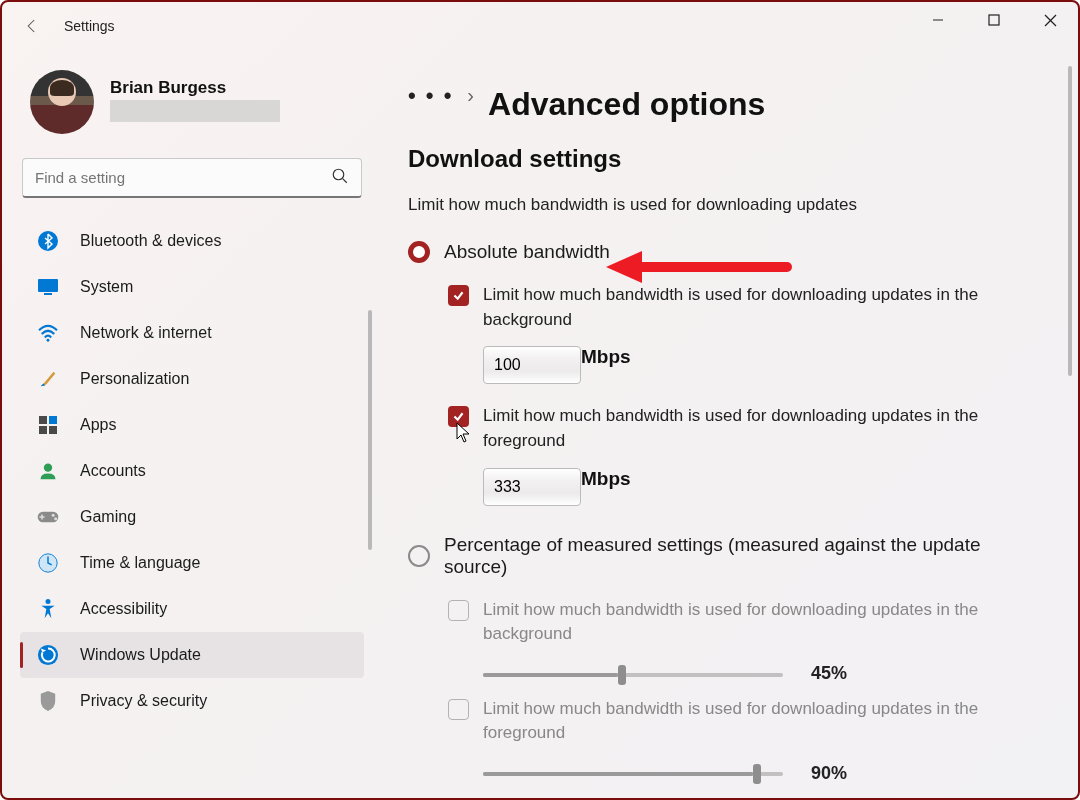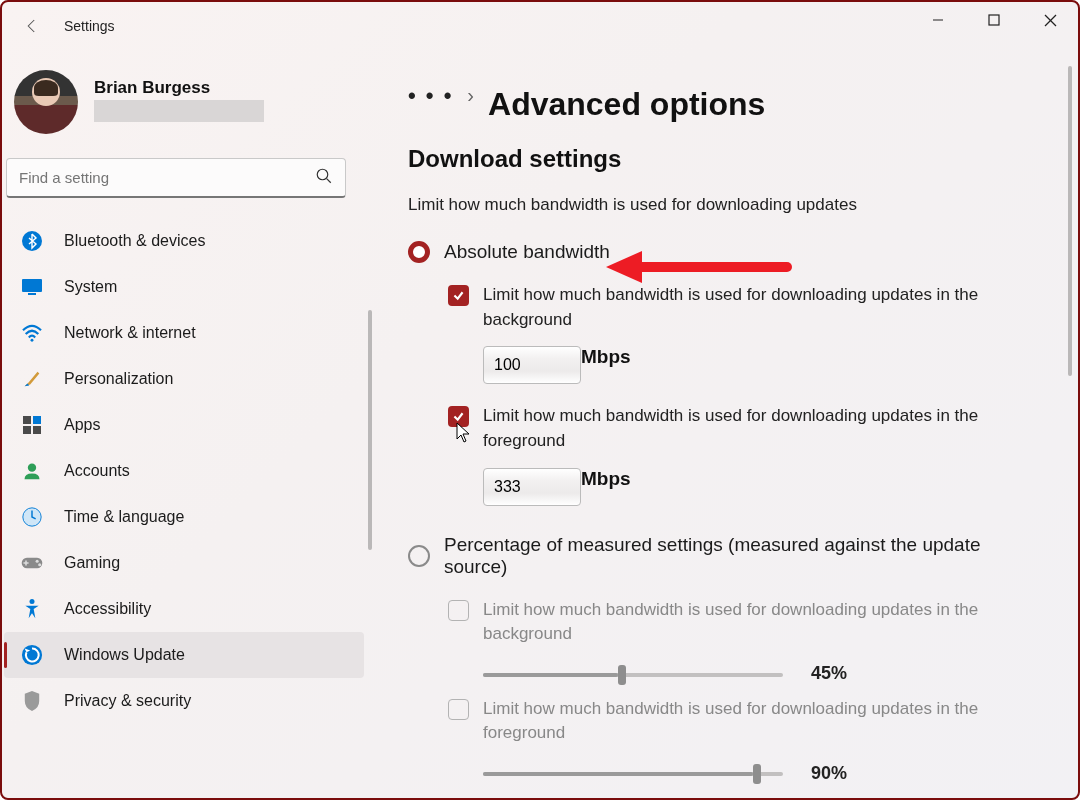--- a/index.html
+++ b/index.html
@@ -8,21 +8,21 @@
     width: 1080px; height: 800px; position: relative;
     background: linear-gradient(135deg, #f9f3f2 0%, #f5f1f1 40%, #f2f1f4 100%);
     border: 2px solid #7a0c0c; border-radius: 8px; overflow: hidden;
   }
   .titlebar { height: 48px; display:flex; align-items:center; padding:0 0 0 16px; }
   .titlebar .back { width:28px; height:28px; display:flex; align-items:center; justify-content:center; }
   .titlebar .app-title { margin-left:18px; font-size:14px; color:#222; }
   .winctrls { position:absolute; right:0; top:0; display:flex; height:36px; }
   .winctrls div { width:56px; display:flex; align-items:center; justify-content:center; }
   .layout { display:flex; height:calc(100% - 48px); }
-  .sidebar { width:370px; padding:20px 8px 0 2px; position:relative; }
+  .sidebar { width:370px; padding:20px 8px 0 18px; position:relative; }
   .profile { display:flex; align-items:flex-start; gap:16px; margin-left:10px; margin-bottom:24px; }
   .avatar { width:64px; height:64px; border-radius:50%; background:linear-gradient(#333 0 40%, #6b5a4c 40% 55%, #5e2a2a 55% 100%); position:relative; overflow:hidden; }
   .avatar::before { content:""; position:absolute; top:8px; left:18px; width:28px; height:28px; background:#e9c9b5; border-radius:50%; }
   .avatar::after { content:""; position:absolute; top:10px; left:20px; width:24px; height:16px; background:#3a2a1f; border-radius:50% 50% 20% 20%; }
   .profile .name { font-weight:600; font-size:17px; color:#111; margin-top:8px; }
   .profile .email-box { width:170px; height:22px; background:#d9d6d6; margin-top:2px; }
   .search { display:flex; align-items:center; width:340px; height:40px; background:#fcfbfb; border:1px solid #c9c9c9; border-bottom:2px solid #767676; border-radius:4px; padding:0 12px; margin:0 0 20px 2px; }
   .search input { border:none; background:transparent; outline:none; flex:1; font-size:15px; color:#555; }
   .navlist { display:flex; flex-direction:column; overflow:hidden; }
   .nav-item { display:flex; align-items:center; gap:20px; height:46px; padding:0 16px; font-size:16px; color:#1b1b1b; border-radius:4px; cursor:pointer; position:relative; }
@@ -173,37 +173,37 @@
           <span class="nav-icon">
               <svg width="20" height="20" viewBox="0 0 24 24" fill="#2e9e57">
                 <circle cx="12" cy="8" r="5"></circle>
                 <path d="M3 22 Q3 15 12 15 Q21 15 21 22 Z"></path>
               </svg>
             </span>
           <span>Accounts</span>
         </div>
         <div class="nav-item">
           <span class="nav-icon">
-              <svg width="22" height="22" viewBox="0 0 24 24">
-                <circle cx="12" cy="12" r="10" fill="#cfe6f7" stroke="#0078d4" stroke-width="1"></circle>
-                <path d="M12 5 L12 12 L16 14" stroke="#0078d4" stroke-width="1.6" fill="none"></path>
-              </svg>
-            </span>
-          <span>Time &amp; language</span>
-        </div>
-        <div class="nav-item">
-          <span class="nav-icon">
               <svg width="24" height="16" viewBox="0 0 28 18">
                 <rect x="2" y="3" width="24" height="12" rx="6" fill="#8a8a8a"></rect>
                 <circle cx="20" cy="7" r="1.8" fill="#ddd"></circle>
                 <circle cx="23" cy="11" r="1.8" fill="#ddd"></circle>
                 <path d="M7 6 L7 12 M4 9 L10 9" stroke="#ddd" stroke-width="1.8"></path>
               </svg>
             </span>
           <span>Gaming</span>
+        </div>
+        <div class="nav-item">
+          <span class="nav-icon">
+              <svg width="22" height="22" viewBox="0 0 24 24">
+                <circle cx="12" cy="12" r="10" fill="#cfe6f7" stroke="#0078d4" stroke-width="1"></circle>
+                <path d="M12 5 L12 12 L16 14" stroke="#0078d4" stroke-width="1.6" fill="none"></path>
+              </svg>
+            </span>
+          <span>Time &amp; language</span>
         </div>
         <div class="nav-item">
           <span class="nav-icon">
               <svg width="20" height="22" viewBox="0 0 24 26" fill="#0078d4">
                 <circle cx="12" cy="4" r="3"></circle>
                 <path d="M4 9 L20 9 L14 13 L16 24 L12 18 L8 24 L10 13 Z"></path>
               </svg>
             </span>
           <span>Accessibility</span>
         </div>

